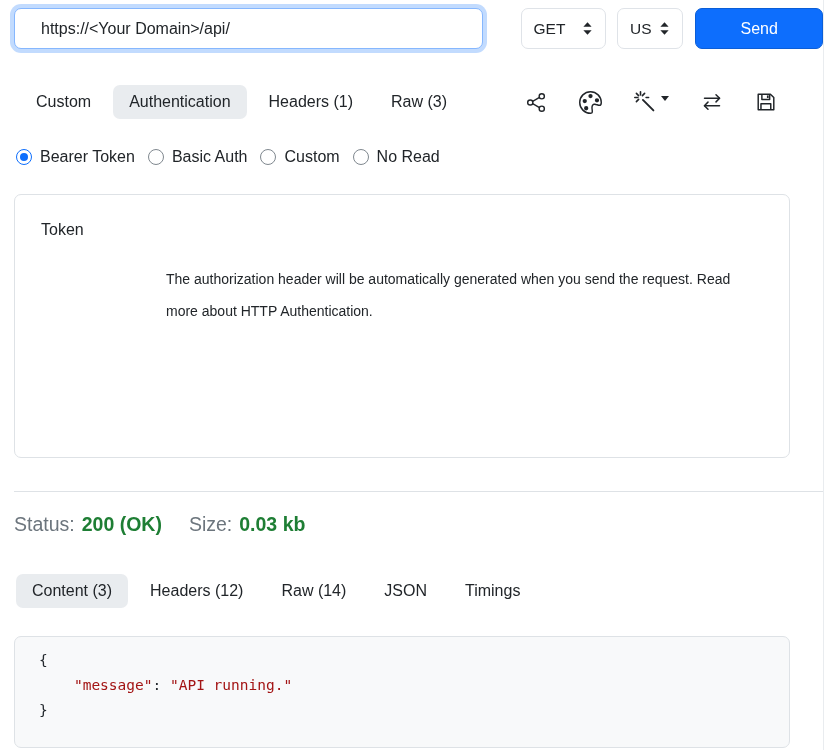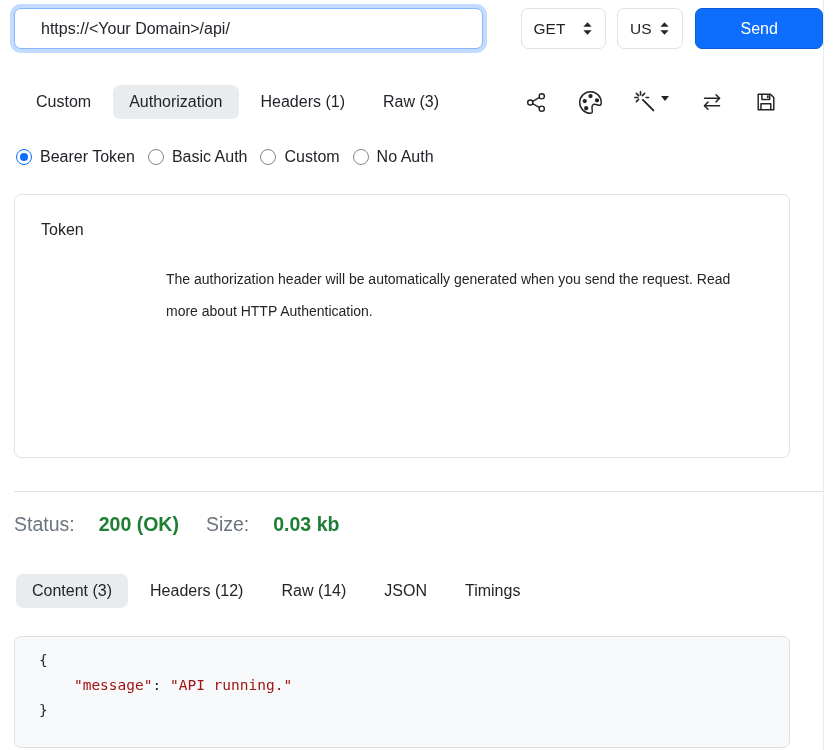--- a/index.html
+++ b/index.html
@@ -56,21 +56,21 @@
   .token-row { display:flex; align-items:center; }
   .token-label { width:125px; font-size:16px; color:#212529; flex:none; }
   .token-input { flex:1; height:38px; border:1px solid #ced4da; border-radius:7px; padding:0 13px;
                  font-size:15.5px; color:#343a40; outline:none; font-family:"Liberation Sans",sans-serif; }
   .help-text { margin:24px 0 0 125px; width:582px; font-size:14px; line-height:32px; color:#212529; }
 
   .divider { border:none; border-top:1px solid #dee2e6; margin:33px 14px 0 14px; }
 
   
   .status-row { display:flex; align-items:baseline; margin:21px 14px 0 14px; font-size:19.5px; }
-  .status-group { display:flex; align-items:baseline; gap:24px; margin-right:27px;text-align:right; }
+  .status-group { display:flex; align-items:baseline; gap:7px; margin-right:27px;text-align:right; }
   .status-lbl { color:#6c757d; }
   .status-val { color:#1e7e34; font-weight:700; }
 
   .response-tabs { margin:38px 14px 0 16px; }
 
   
   .code-block { margin:28px 14px 0 14px; width:776px; height:112px; background:#f8f9fa;
                 border:1px solid #dee2e6; border-radius:7px; padding:11px 20px 0 24px;
                 font-family:"DejaVu Sans Mono","Liberation Mono",monospace; font-size:14.5px; line-height:25px; }
   .code-line span { white-space:pre; }
@@ -98,21 +98,21 @@
       <svg width="11" height="15" viewBox="0 0 11 15">
         <path d="M5.5 1.2 L9.6 5.8 H1.4 Z" fill="#212529"></path>
         <path d="M5.5 13.8 L1.4 9.2 H9.6 Z" fill="#212529"></path>
       </svg>
     </div>
     <button class="send-btn">Send</button>
   </div>
 
   <div class="tabs-row">
     <div class="tab">Custom</div>
-    <div class="tab active">Authorization</div>
+    <div class="tab active">Authentication</div>
     <div class="tab">Headers (1)</div>
     <div class="tab">Raw (3)</div>
 
     <div class="toolbar">
       <span class="tool-btn">
         <svg width="23" height="23" viewBox="0 0 24 24" fill="none" stroke="#212529" stroke-width="1.5">
           <circle cx="17.5" cy="5.5" r="2.7"></circle>
             <circle cx="5.5" cy="12" r="2.7"></circle>
             <circle cx="17.5" cy="18.5" r="2.7"></circle>
           <line x1="8" y1="10.7" x2="15.1" y2="6.7"></line>
@@ -164,21 +164,21 @@
     <span class="radio-item">
       <span class="radio-circle"></span>
       <span>Basic Auth</span>
     </span>
     <span class="radio-item">
       <span class="radio-circle"></span>
       <span>Custom</span>
     </span>
     <span class="radio-item">
       <span class="radio-circle"></span>
-      <span>No Auth</span>
+      <span>No Read</span>
     </span>
   </div>
 
   <div class="auth-panel">
     <div class="token-row">
       <label class="token-label">Token</label>
     </div>
     <p class="help-text">The authorization header will be automatically generated when you send the request. Read more about HTTP Authentication.</p>
   </div>
 

